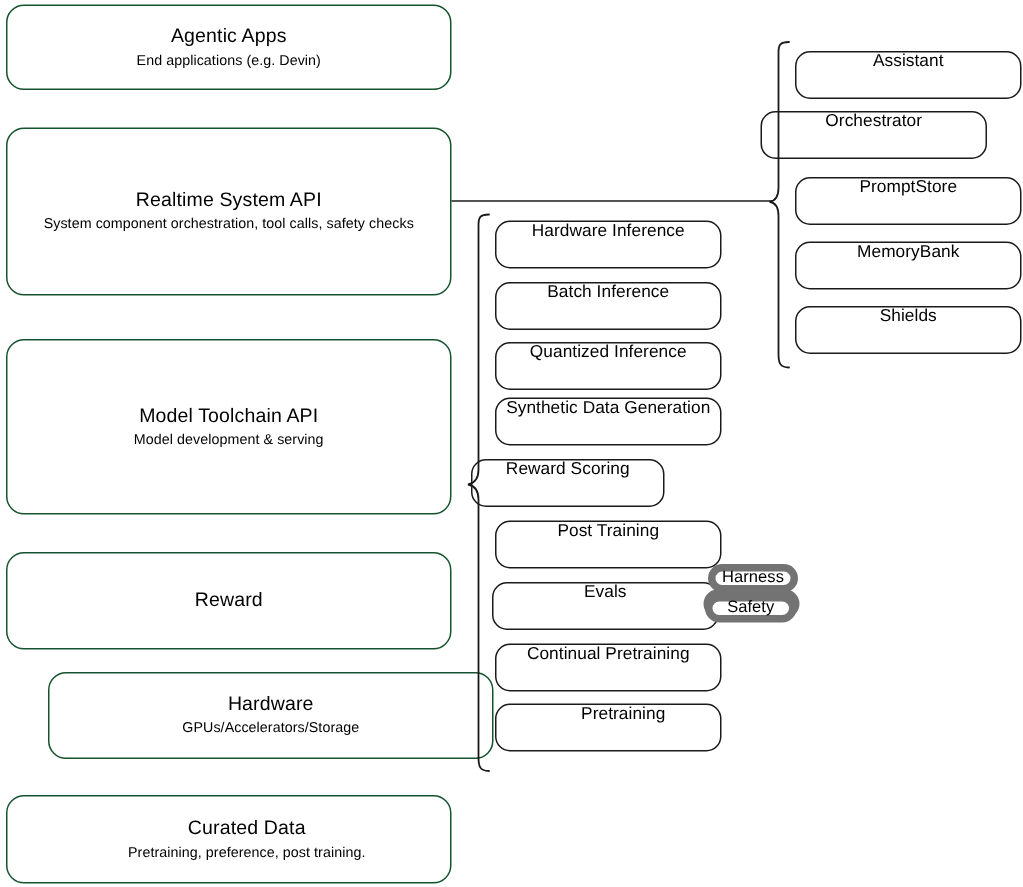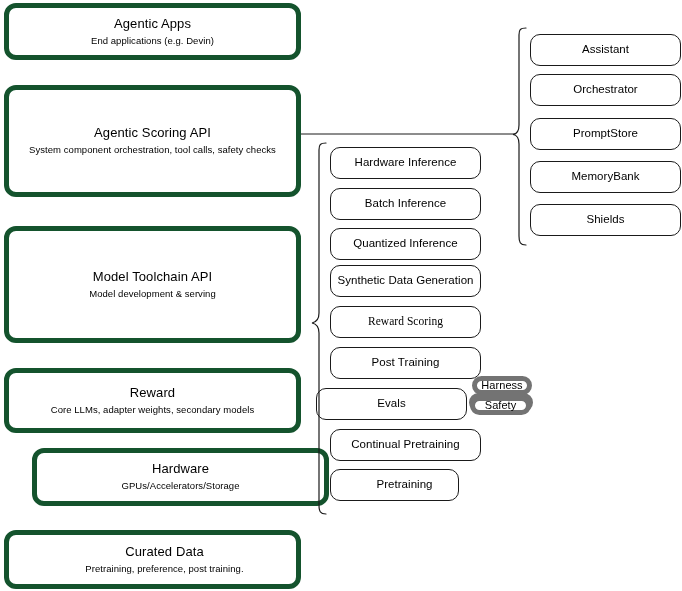--- a/index.html
+++ b/index.html
@@ -18,21 +18,21 @@
     height: 591px;
     background: #ffffff;
     overflow: hidden;
   }
 
   
   .layer-box {
     position: absolute;
     box-sizing: border-box;
     background: #ffffff;
-    border: 5px solid #14532d;
+    border: 1px solid #14532d;
     border-radius: 12px;
     display: flex;
     flex-direction: column;
     align-items: center;
     justify-content: center;
     text-align: center;
     padding: 2px 8px;
   }
   .layer-title {
     font-size: 13px;
@@ -49,21 +49,20 @@
   }
 
   
   .comp-box {
     position: absolute;
     box-sizing: border-box;
     background: #ffffff;
     border: 1px solid #1a1a1a;
     border-radius: 10px;
     display: flex;
-    align-items: center;
     justify-content: center;
     text-align: center;
   }
   .comp-label {
     font-size: 11.5px;
     color: #000000;
     line-height: 1.2;
     letter-spacing: 0.05px;
     white-space: nowrap;
   }
@@ -105,32 +104,31 @@
 <body>
 
 <div id="canvas">
 
   <div class="layer-box" style="left:4px; top:3px; width:297px; height:57px;">
     <div class="layer-title">Agentic Apps</div>
     <div class="layer-sub">End applications (e.g. Devin)</div>
   </div>
 
   <div class="layer-box" style="left:4px; top:85px; width:297px; height:112px;">
-    <div class="layer-title">Agentic Scoring API</div>
+    <div class="layer-title">Realtime System API</div>
     <div class="layer-sub">System component orchestration, tool calls, safety checks</div>
   </div>
 
   <div class="layer-box" style="left:4px; top:226px; width:297px; height:117px;align-items:center;">
     <div class="layer-title">Model Toolchain API</div>
     <div class="layer-sub">Model development &amp; serving</div>
   </div>
 
   <div class="layer-box" style="left:4px; top:368px; width:297px; height:65px;">
     <div class="layer-title">Reward</div>
-    <div class="layer-sub">Core LLMs, adapter weights, secondary models</div>
   </div>
 
   <div class="layer-box" style="left:4px; top:448px; width:297px; height:58px;margin-left:28px;">
     <div class="layer-title">Hardware</div>
     <div class="layer-sub">GPUs/Accelerators/Storage</div>
   </div>
 
   <div class="layer-box" style="left:4px; top:530px; width:297px; height:59px;padding-left:32px;">
     <div class="layer-title">Curated Data</div>
     <div class="layer-sub">Pretraining, preference, post training.</div>
@@ -150,21 +148,21 @@
                C7,105 5,108 1,108.5
                C5,109 7,112 7,118
                L7,210
                C7,216 8,219 14,219" stroke="#1a1a1a" stroke-width="1.2" fill="none" stroke-linecap="round"></path>
     </svg>
   </div>
 
   <div class="comp-box" style="left:530px; top:34px; width:151px; height:32px;">
     <span class="comp-label">Assistant</span>
   </div>
-  <div class="comp-box" style="left:530px; top:74px; width:151px; height:32px;">
+  <div class="comp-box" style="left:507px; top:74px; width:151px; height:32px;">
     <span class="comp-label">Orchestrator</span>
   </div>
   <div class="comp-box" style="left:530px; top:118px; width:151px; height:32px;">
     <span class="comp-label">PromptStore</span>
   </div>
   <div class="comp-box" style="left:530px; top:204px; width:151px; height:32px;">
     <span class="comp-label">Shields</span>
   </div>
   <div class="comp-box" style="left:530px; top:161px; width:151px; height:32px;">
     <span class="comp-label">MemoryBank</span>
@@ -187,33 +185,33 @@
   </div>
   <div class="comp-box" style="left:330px; top:188px; width:151px; height:32px;">
     <span class="comp-label">Batch Inference</span>
   </div>
   <div class="comp-box" style="left:330px; top:228px; width:151px; height:32px;">
     <span class="comp-label">Quantized Inference</span>
   </div>
   <div class="comp-box" style="left:330px; top:265px; width:151px; height:32px;">
     <span class="comp-label">Synthetic Data Generation</span>
   </div>
-  <div class="comp-box" style="left:330px; top:306px; width:151px; height:32px;font-family:Liberation Serif, serif;">
+  <div class="comp-box" style="left:314px; top:306px; width:129px; height:32px;">
     <span class="comp-label">Reward Scoring</span>
   </div>
   <div class="comp-box" style="left:330px; top:347px; width:151px; height:32px;">
     <span class="comp-label">Post Training</span>
   </div>
-  <div class="comp-box" style="left:316px; top:388px; width:151px; height:32px;">
+  <div class="comp-box" style="left:328px; top:388px; width:151px; height:32px;">
     <span class="comp-label">Evals</span>
   </div>
   <div class="comp-box" style="left:330px; top:429px; width:151px; height:32px;">
     <span class="comp-label">Continual Pretraining</span>
   </div>
-  <div class="comp-box" style="left:330px; top:469px; width:129px; height:32px;padding-left:20px;">
+  <div class="comp-box" style="left:330px; top:469px; width:151px; height:32px;padding-left:20px;">
     <span class="comp-label">Pretraining</span>
   </div>
 
   <div class="pill" style="left:472px; top:376px; width:60px; height:19px;">
     <span class="pill-label">Harness</span>
   </div>
   <div class="pill" style="left:469px; top:393px; width:64px; height:19px;">
     <span class="pill-label">EvalData</span>
   </div>
   <div class="pill" style="left:470px; top:396px; width:61px; height:19px;">

